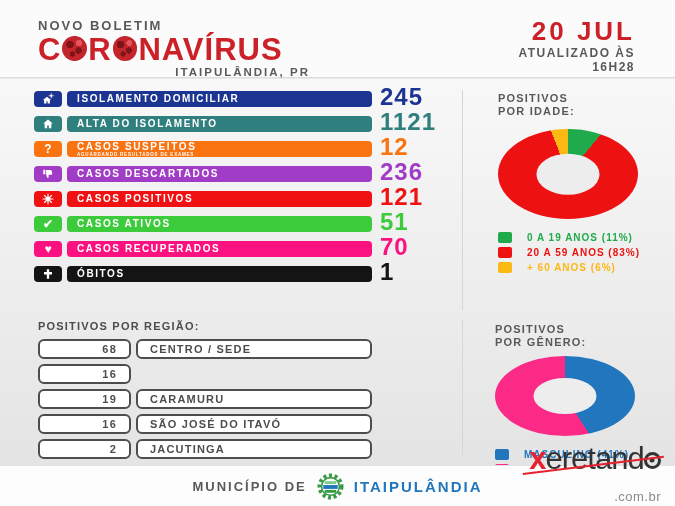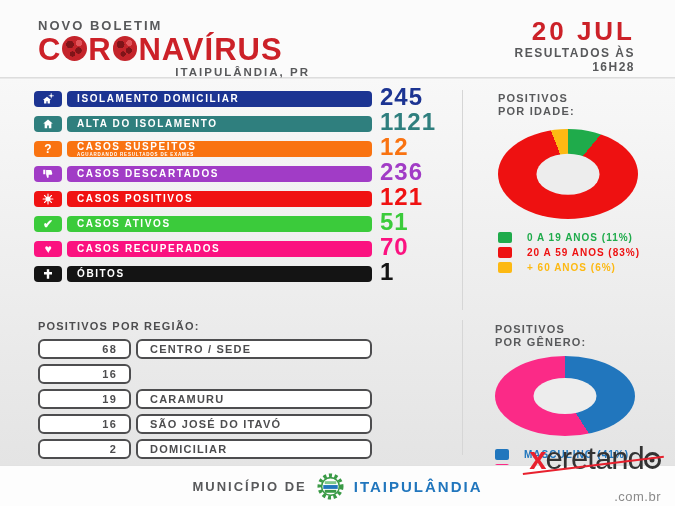--- a/index.html
+++ b/index.html
@@ -122,21 +122,21 @@
 <body>
 
 <div class="top-band">
   <div class="brand-block">
     <div class="kicker">NOVO BOLETIM</div>
     <div class="main-title">C<span class="virus-o"></span>R<span class="virus-o"></span>NAVÍRUS</div>
     <div class="sub-title">ITAIPULÂNDIA, PR</div>
   </div>
   <div class="date-block">
     <div class="date-big">20 JUL</div>
-    <div class="updated-1">RESULTADOS ÀS</div>
+    <div class="updated-1">ATUALIZADO ÀS</div>
     <div class="updated-2">16H28</div>
   </div>
 </div>
 
 <div class="content">
   <div class="vdivider" id="divider-top"></div>
   <div class="vdivider" id="divider-bottom"></div>
 
   <div class="stats">
 
@@ -263,21 +263,21 @@
     <div class="region-row">
       <div class="region-num">19</div>
       <div class="region-name">CARAMURU</div>
     </div>
     <div class="region-row">
       <div class="region-num">16</div>
       <div class="region-name">SÃO JOSÉ DO ITAVÓ</div>
     </div>
     <div class="region-row">
       <div class="region-num">2</div>
-      <div class="region-name">DOMICILIAR</div>
+      <div class="region-name">JACUTINGA</div>
     </div>
   </div>
 
   <div class="chart-section" id="age-section">
     <div class="chart-title">
       <span>POSITIVOS</span><br>
       <span>POR IDADE:</span>
     </div>
     <div class="donut" id="age-donut" style="background: conic-gradient(rgb(31, 171, 75) 0deg, rgb(31, 171, 75) 39.6deg, rgb(238, 17, 17) 39.6deg, rgb(238, 17, 17) 338.4deg, rgb(253, 185, 19) 338.4deg, rgb(253, 185, 19) 360deg);">
       <div class="donut-hole"></div>

